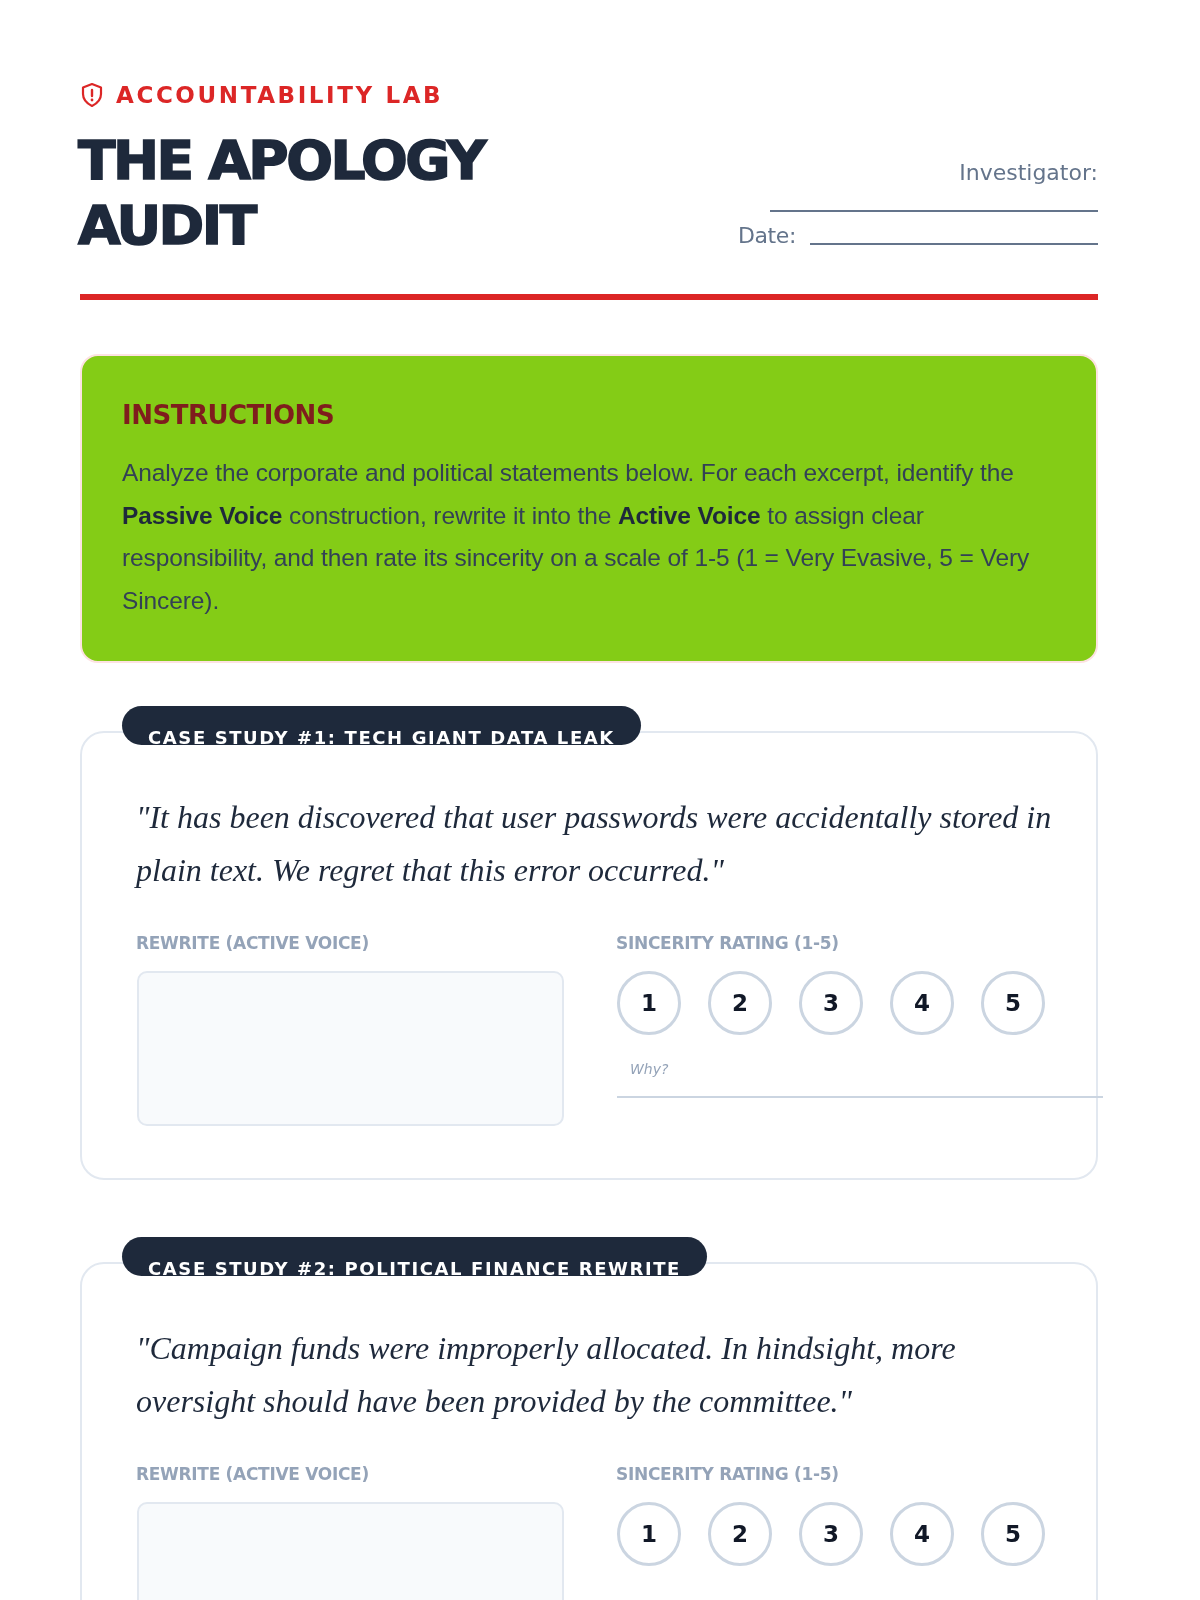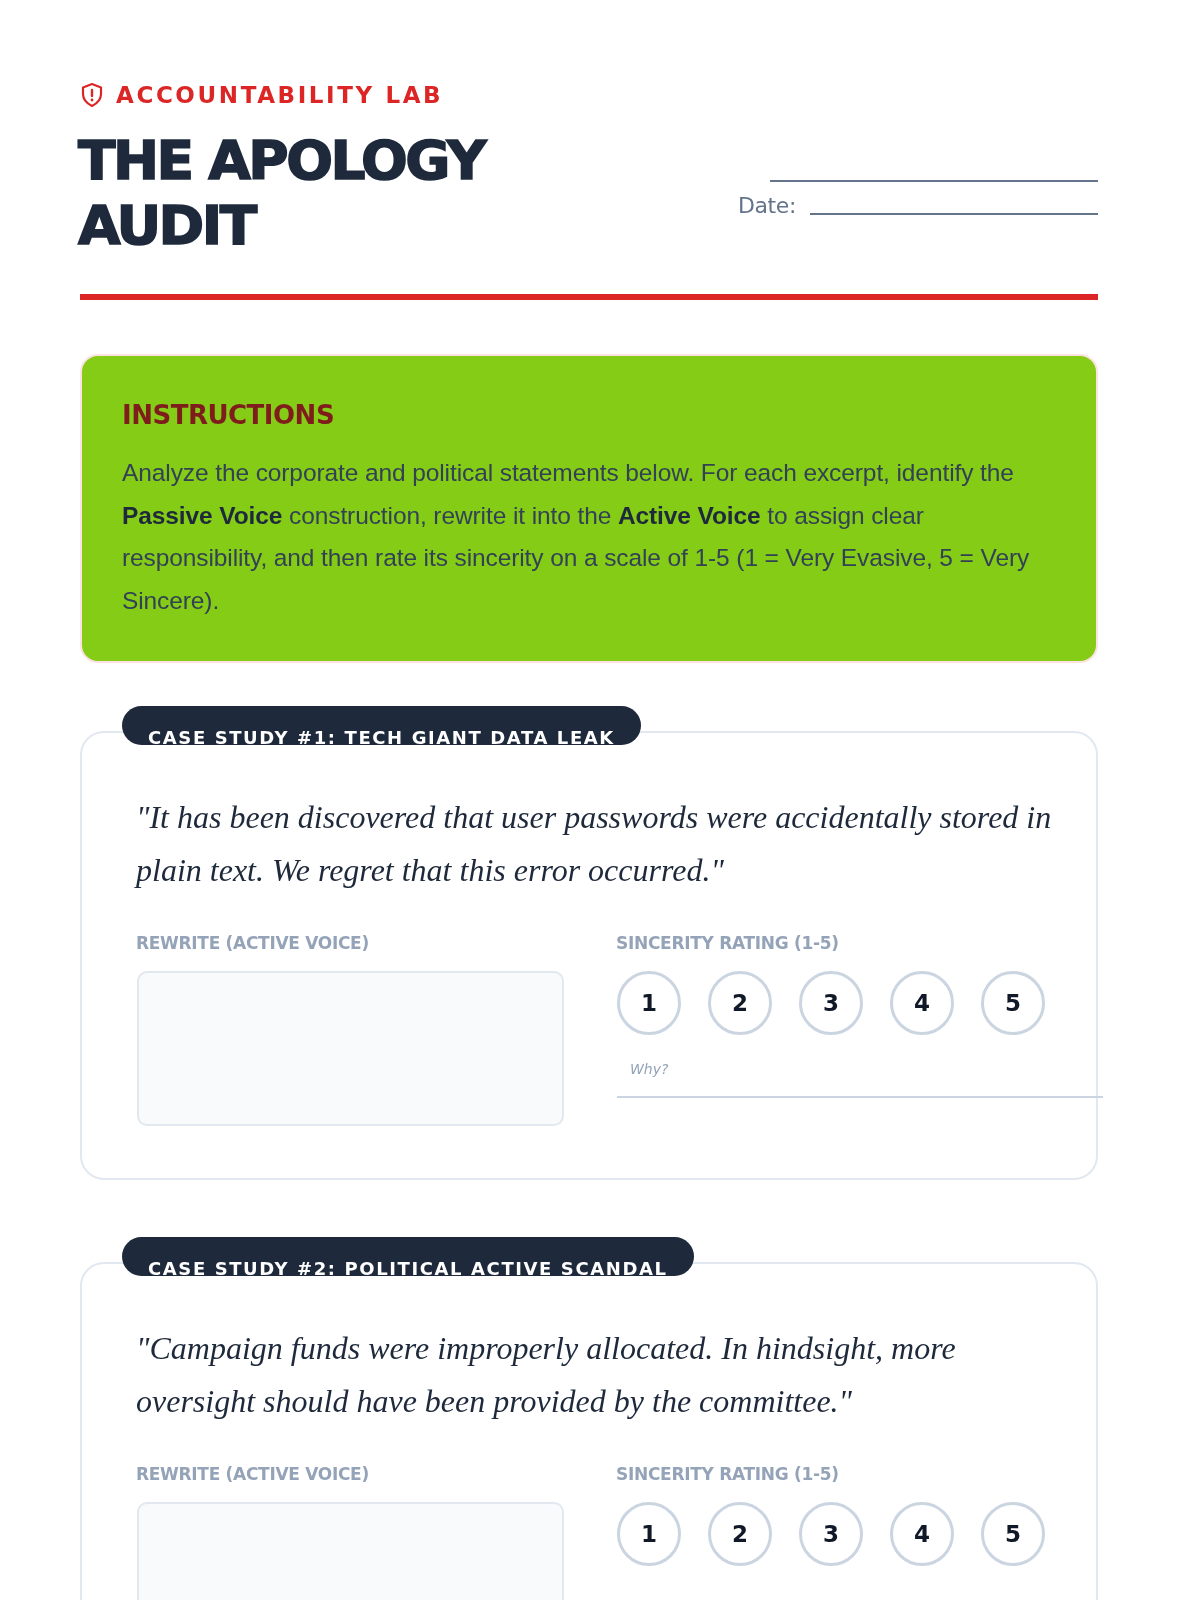--- a/index.html
+++ b/index.html
@@ -59,20 +59,21 @@
     </svg>
     <span class="brand-text">ACCOUNTABILITY LAB</span>
   </div>
 
   <h1 class="title">
     <span class="t">THE APOLOGY</span><br>
     <span class="t">AUDIT</span>
   </h1>
 
   <div class="meta">
+    <div class="inv-label">Investigator:</div>
     <div class="inv-line"></div>
     <div class="meta-row date-row">
       <span class="lbl">Date:</span>
       <span class="line"></span>
     </div>
   </div>
 
   <div class="red-rule"></div>
 
   <section class="instructions">
@@ -93,21 +94,21 @@
         <div class="circle">3</div>
         <div class="circle">4</div>
         <div class="circle">5</div>
       </div>
       <div class="why" style="top:328px;">Why?</div>
       <div class="why-line" style="top:363px;"></div>
     </div>
   </section>
 
   <section class="case" style="top:1237px;">
-    <div class="case-tag">CASE STUDY #2: POLITICAL ACTIVE SCANDAL</div>
+    <div class="case-tag">CASE STUDY #2: POLITICAL FINANCE REWRITE</div>
     <div class="case-box" style="height:449px;">
       <div class="quote">"Campaign funds were improperly allocated. In hindsight, more oversight should have been provided by the committee."</div>
       <div class="lbl-small" style="left:54px; top:200px;">REWRITE (ACTIVE VOICE)</div>
       <div class="rewrite-box" style="top:238px;"></div>
       <div class="lbl-small" style="left:534px; top:200px;">SINCERITY RATING (1-5)</div>
       <div class="circles" style="top:238px;">
         <div class="circle">1</div>
         <div class="circle">2</div>
         <div class="circle">3</div>
         <div class="circle">4</div>

